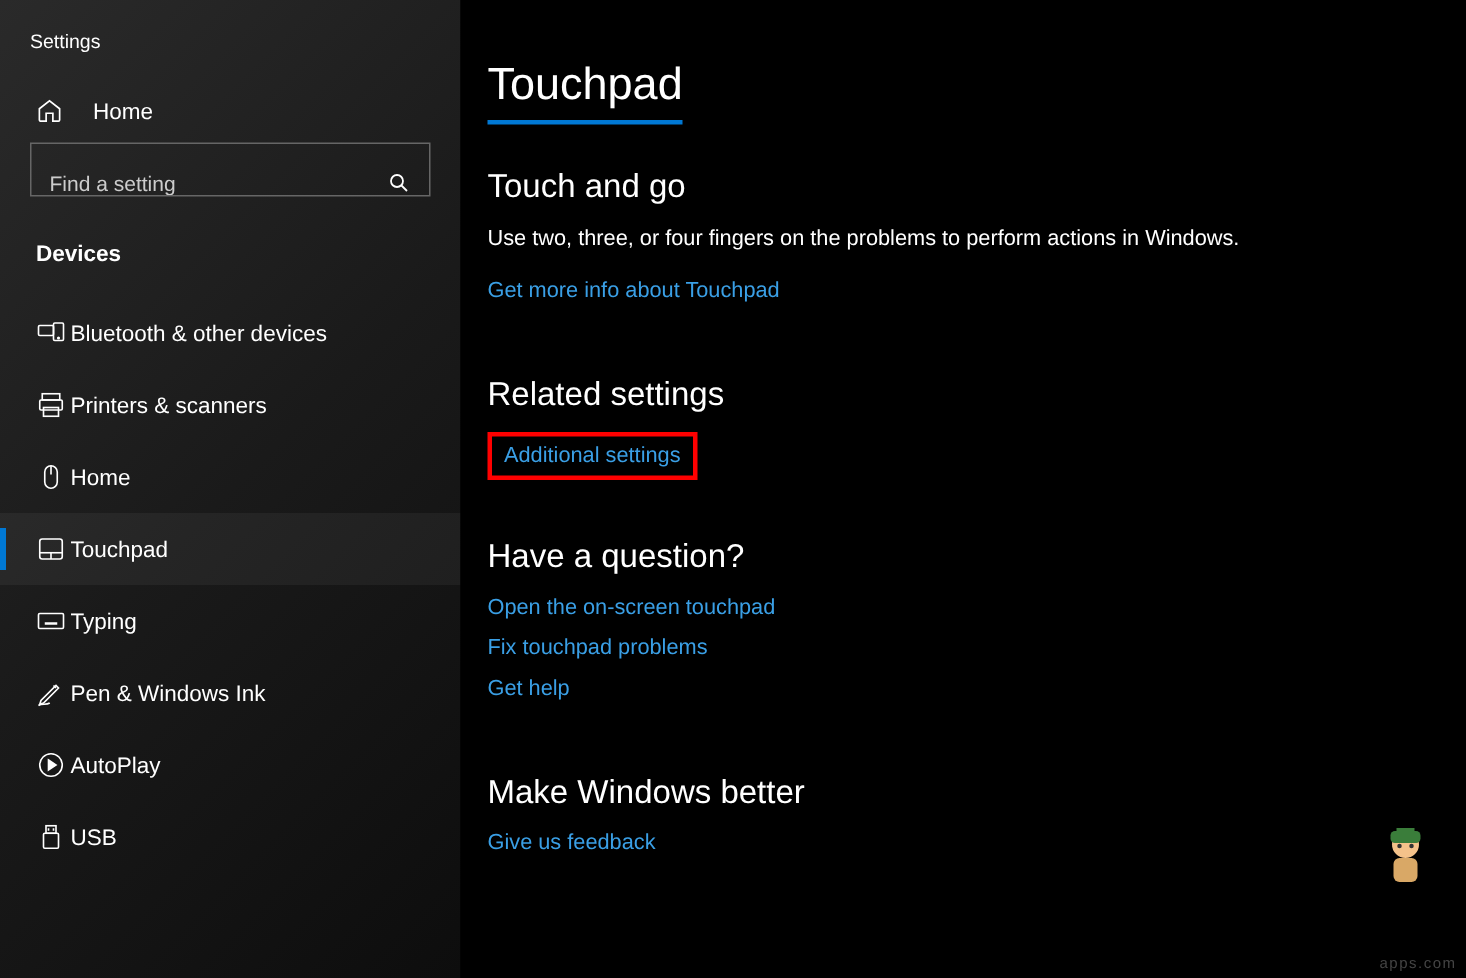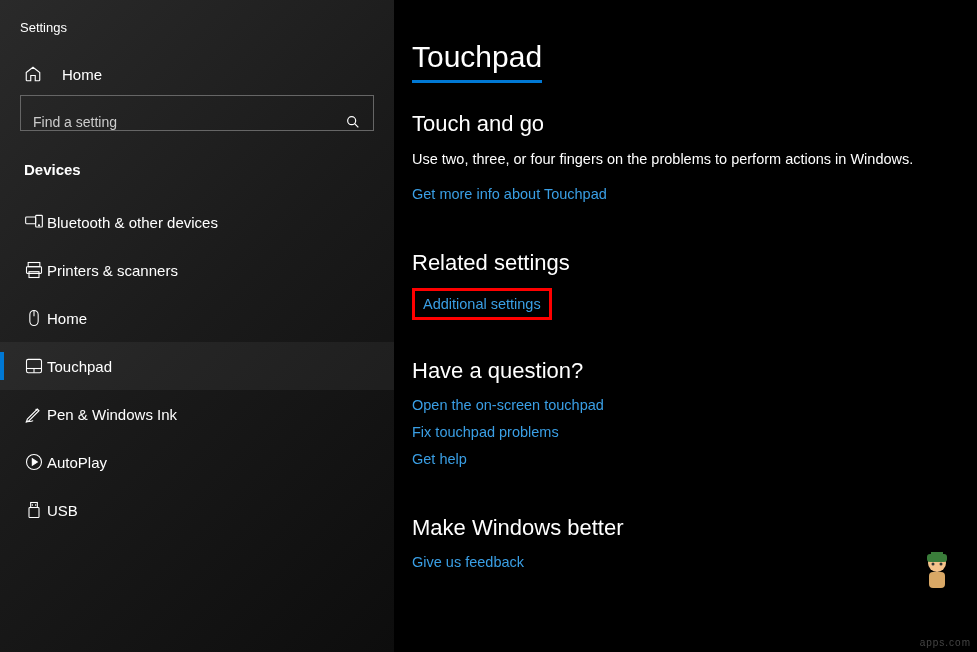--- a/index.html
+++ b/index.html
@@ -1,18 +1,18 @@
 <!DOCTYPE html>
 <html><head>
 <meta charset="utf-8">
 <style>
 * { margin:0; padding:0; box-sizing:border-box; font-family:"Segoe UI",Arial,sans-serif; }
 body { width:977px; height:652px; background:#000; overflow:hidden; position:relative; }
 .app { display:flex; width:977px; height:652px; }
-.sidebar { width:394px; height:652px; background:linear-gradient(135deg,#2a2a2a 0%,#1a1a1a 50%,#0d0d0d 100%); color:#fff; padding-top:20px; display:flex; flex-direction:column; }
+.sidebar { width:307px; height:652px; background:linear-gradient(135deg,#2a2a2a 0%,#1a1a1a 50%,#0d0d0d 100%); color:#fff; padding-top:20px; display:flex; flex-direction:column; }
 .app-title { font-size:13px; font-weight:400; color:#fff; padding:0 20px 18px; }
 .home-row { display:flex; align-items:center; gap:20px; padding:12px 24px; cursor:pointer; }
 .home-row .icon { width:18px; height:18px; display:flex; align-items:center; justify-content:center; }
 .home-row span.label { font-size:15px; color:#fff; }
 .search-wrap { padding:0 20px 20px; }
 .search-box { position:relative; border:1px solid #666; height:36px; display:flex; align-items:flex-end; padding:0 12px; }
 .search-box input { flex:1; background:transparent; border:none; outline:none; color:#fff; font-size:14px; }
 .search-box input::placeholder { color:#ccc; }
 .search-box .sicon { width:16px; height:16px; }
 .category { font-weight:700; font-size:15px; color:#fff; padding:10px 24px 20px; }
@@ -100,20 +100,33 @@
               <rect x="3" y="4" width="18" height="16" rx="2"></rect>
               <line x1="3" y1="15" x2="21" y2="15"></line>
               <line x1="12" y1="15" x2="12" y2="20"></line>
             </svg>
         </span>
         <span class="label">Touchpad</span>
       </div>
       <div class="nav-item">
         <span class="icon">
           <svg width="20" height="20" viewBox="0 0 24 24" fill="none" stroke="#fff" stroke-width="1.3">
+              <rect x="2" y="6" width="20" height="12" rx="1"></rect>
+              <line x1="6" y1="10" x2="6" y2="10" stroke-width="2"></line>
+              <line x1="10" y1="10" x2="10" y2="10" stroke-width="2"></line>
+              <line x1="14" y1="10" x2="14" y2="10" stroke-width="2"></line>
+              <line x1="18" y1="10" x2="18" y2="10" stroke-width="2"></line>
+              <line x1="7" y1="14" x2="17" y2="14" stroke-width="2"></line>
+            </svg>
+        </span>
+        <span class="label">Typing</span>
+      </div>
+      <div class="nav-item">
+        <span class="icon">
+          <svg width="20" height="20" viewBox="0 0 24 24" fill="none" stroke="#fff" stroke-width="1.3">
               <path d="M3 21l3-1 12-12-2-2L4 18l-1 3z"></path>
               <path d="M14 6l2 2"></path>
               <path d="M2 22c3-2 6 0 9-2"></path>
             </svg>
         </span>
         <span class="label">Pen &amp; Windows Ink</span>
       </div>
       <div class="nav-item">
         <span class="icon">
           <svg width="20" height="20" viewBox="0 0 24 24" fill="none" stroke="#fff" stroke-width="1.3">

